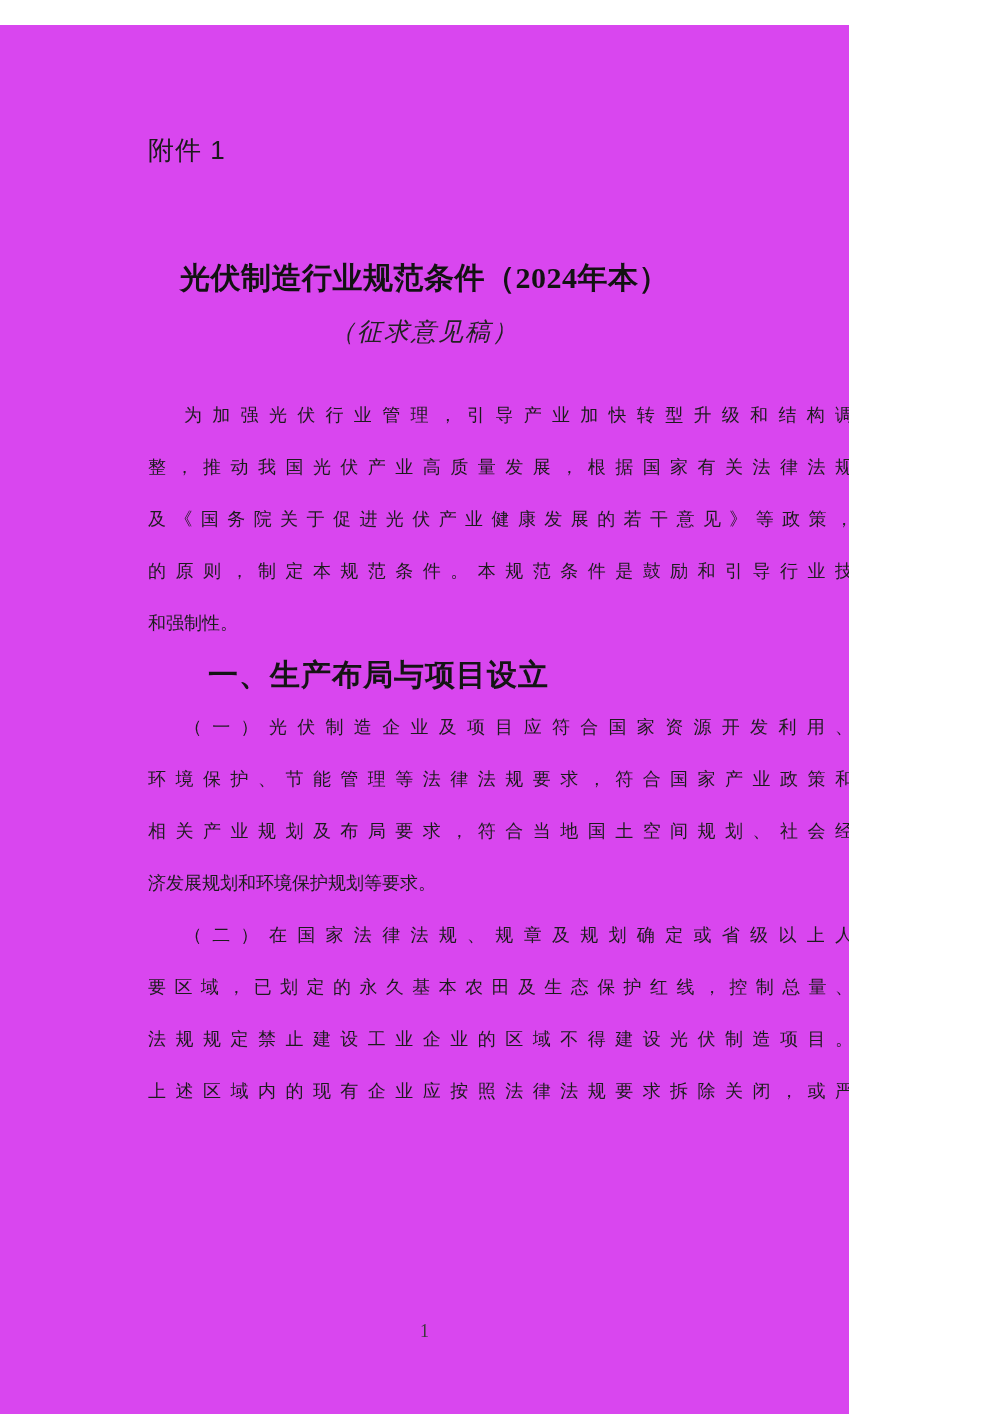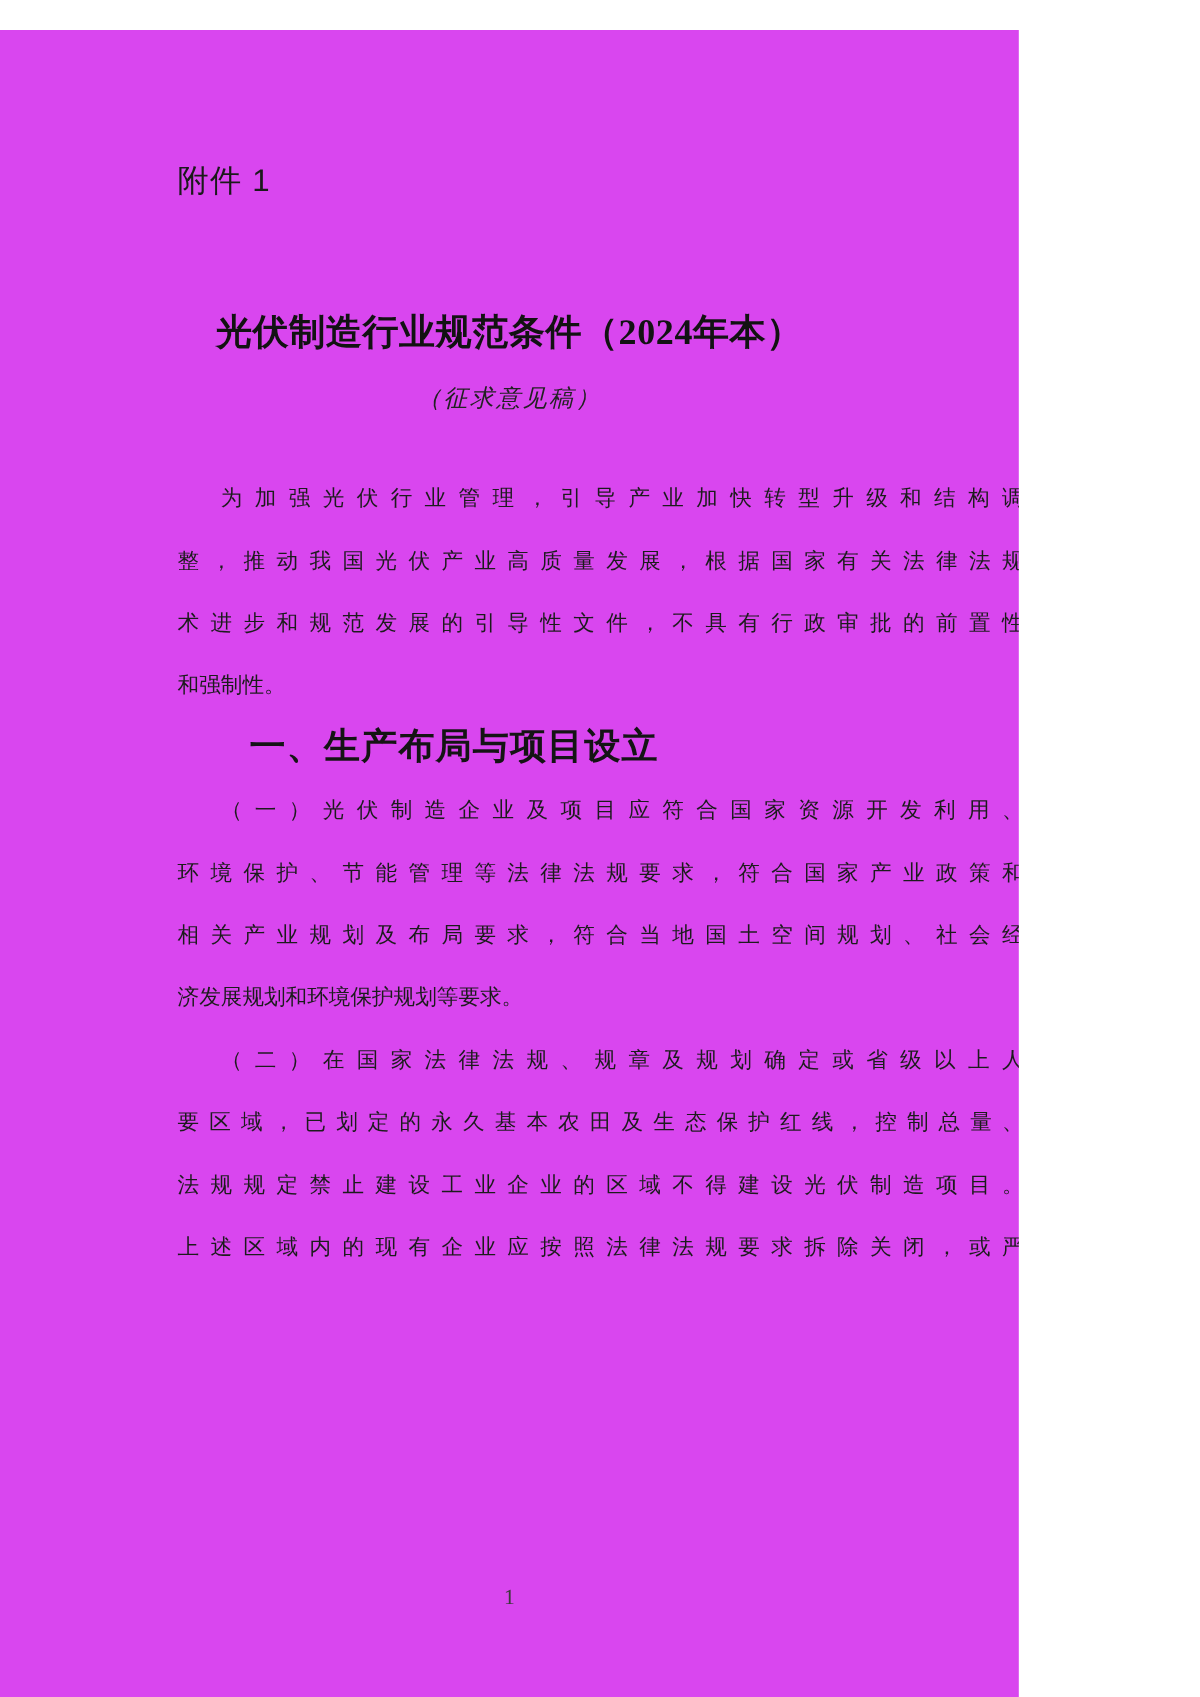--- a/index.html
+++ b/index.html
@@ -39,21 +39,21 @@
     color: #121212;
     letter-spacing: 0.5px;
     font-family: "Liberation Serif", "DejaVu Serif", serif;
   }
   .doc-subtitle {
     position: absolute;
     left: 0;
     top: 292px;
     width: 100%;
     text-align: center;
-    font-size: 20px;
+    font-size: 25px;
     line-height: 30px;
     font-style: italic;
     color: #222222;
     letter-spacing: 2px;
     font-family: "Liberation Serif", "DejaVu Serif", serif;
   }
   .body-block {
     position: absolute;
     left: 148px;
     top: 364px;
@@ -107,21 +107,22 @@
   <div class="attachment">附件 1</div>
 
   <div class="doc-title">光伏制造行业规范条件（2024年本）</div>
 
   <div class="doc-subtitle">（征求意见稿）</div>
 
   <div class="body-block">
 
     <div class="line j ind">为加强光伏行业管理，引导产业加快转型升级和结构调</div>
     <div class="line j">整，推动我国光伏产业高质量发展，根据国家有关法律法规</div>
-    <div class="line j">术进步和规范发展的引导性文件，不具有行政审批的前置性</div>
+    <div class="line j">及《国务院关于促进光伏产业健康发展的若干意见》等政策，</div>
+    <div class="line j">的原则，制定本规范条件。本规范条件是鼓励和引导行业技</div>
     <div class="line last">和强制性。</div>
 
     <div class="line head">一、生产布局与项目设立</div>
 
     <div class="line j ind">（一）光伏制造企业及项目应符合国家资源开发利用、</div>
     <div class="line j">环境保护、节能管理等法律法规要求，符合国家产业政策和</div>
     <div class="line j">相关产业规划及布局要求，符合当地国土空间规划、社会经</div>
     <div class="line last">济发展规划和环境保护规划等要求。</div>
 
     <div class="line j ind">（二）在国家法律法规、规章及规划确定或省级以上人</div>

